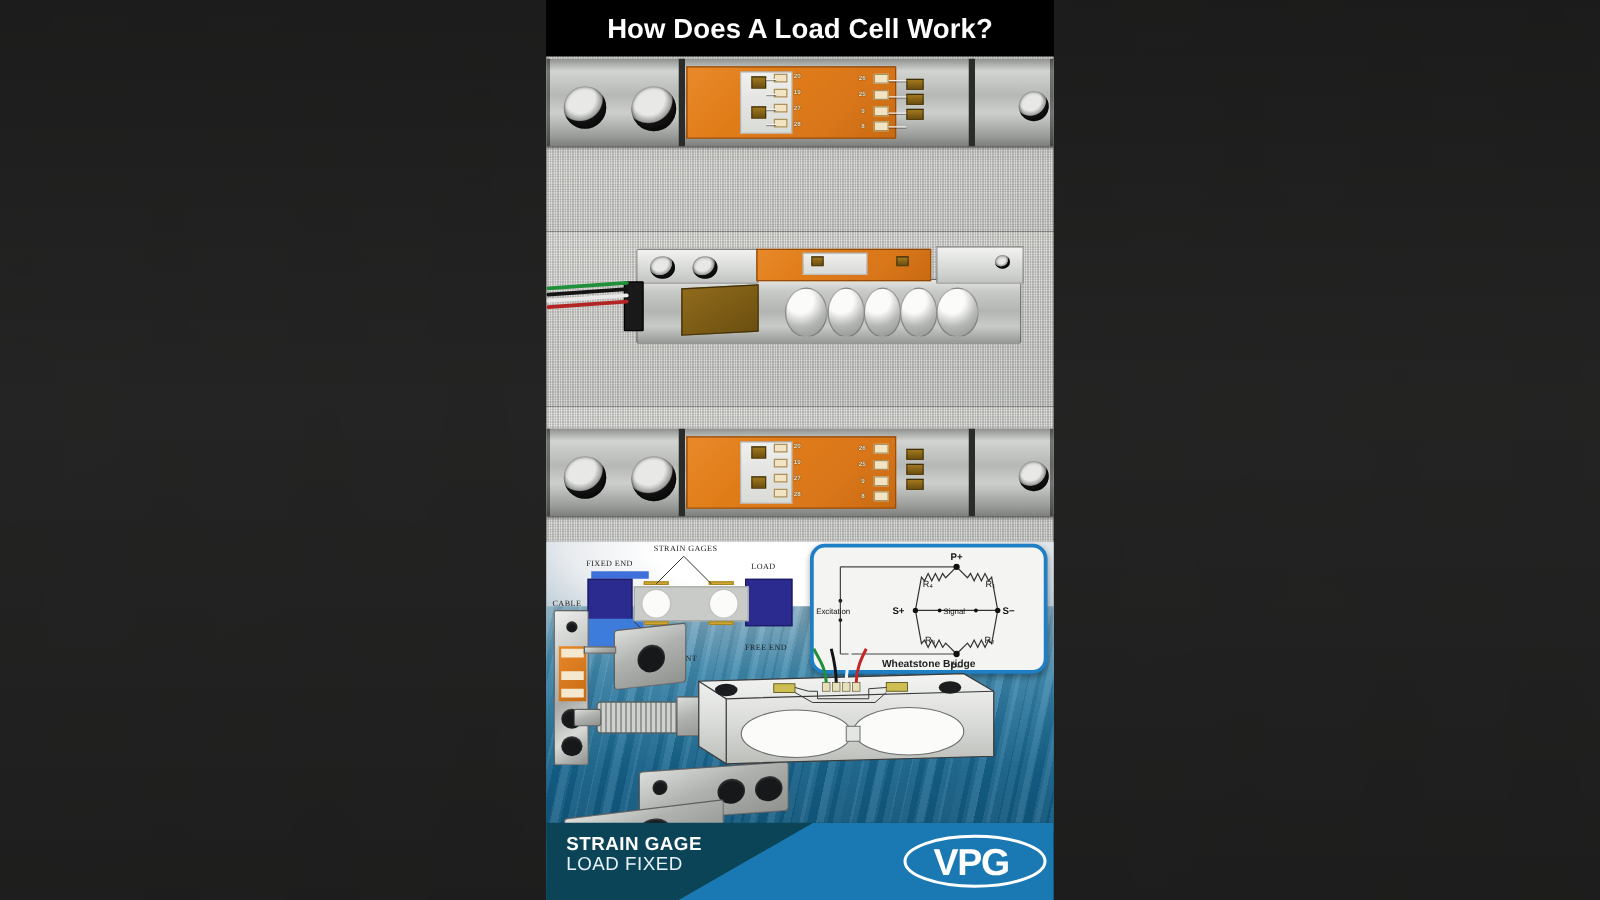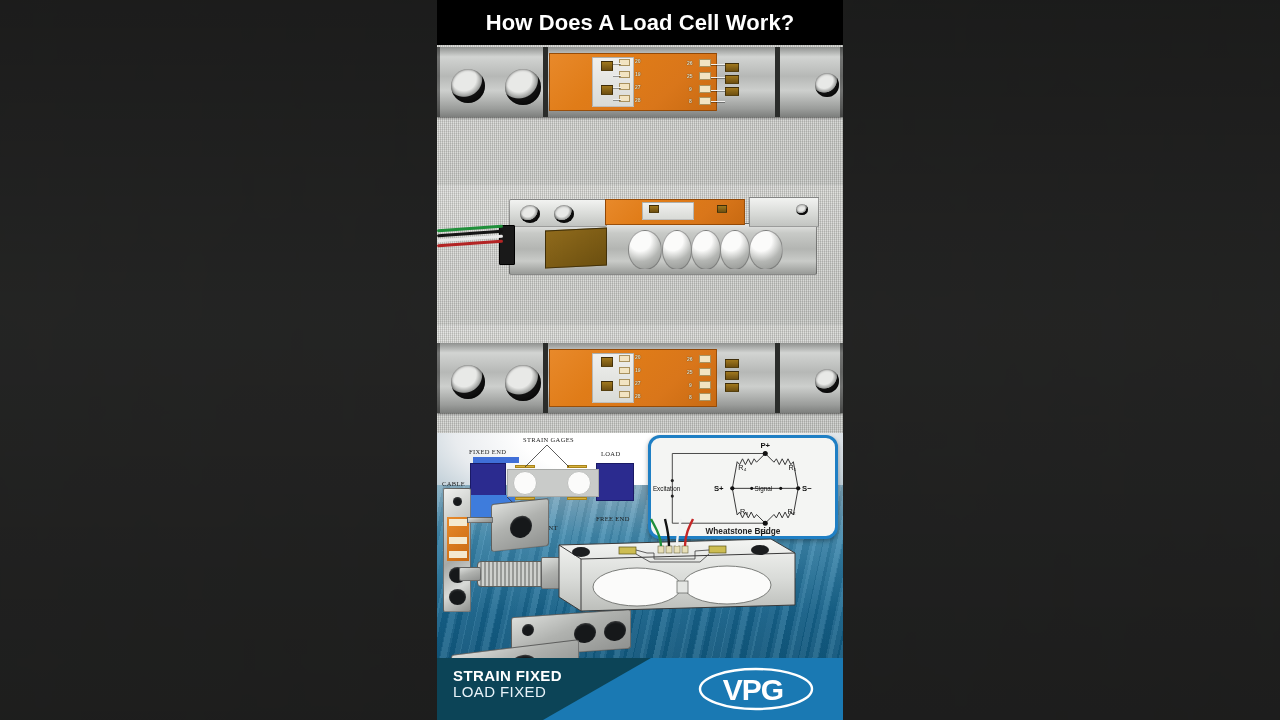--- a/index.html
+++ b/index.html
@@ -124,21 +124,21 @@
   .bigcell { position:absolute; left:118px; top:98px; width:246px; height:86px; }
 
   
   .brand { position:absolute; left:0; bottom:0; width:406px; height:62px; overflow:hidden; }
   .brand-dark { position:absolute; inset:0; background:#0c4457; }
   .brand-light{ position:absolute; right:0; top:0; width:300px; height:62px; background:#1a79b3;
                 clip-path:polygon(36% 0, 100% 0, 100% 100%, 0% 100%); }
   .brand-txt { position:absolute; left:16px; top:10px; color:#fff; line-height:1.08; }
   .brand-txt .l1 { font-size:15px; font-weight:bold; letter-spacing:.4px; }
   .brand-txt .l2 { font-size:15px; font-weight:300; letter-spacing:.4px; color:#e8f2f8; }
-  .vpg { position:absolute; right:28px; top:8px; width:118px; height:46px; }
+  .vpg { position:absolute; right:4px; top:8px; width:118px; height:46px; }
 
   .no-sel { user-select:none; }
 </style>
 </head>
 <body>
 
 <div class="stage no-sel">
 
   <div class="backdrop">
     <div class="bd-inner">
@@ -400,21 +400,21 @@
           <path d="M114,15 C114,4 112,-4 110,-12" fill="none" stroke="#141414" stroke-width="2.4"></path>
           <path d="M122,15 C122,4 124,-4 126,-12" fill="none" stroke="#f2f2f2" stroke-width="2.4"></path>
           <path d="M130,15 C130,4 134,-4 138,-12" fill="none" stroke="#c42626" stroke-width="2.4"></path>
         </svg>
       </div>
 
       <div class="brand">
         <div class="brand-dark"></div>
         <div class="brand-light"></div>
         <div class="brand-txt">
-          <div class="l1">STRAIN FIXED</div>
+          <div class="l1">STRAIN GAGE</div>
           <div class="l2">LOAD FIXED</div>
         </div>
         <div class="vpg">
           <svg viewBox="0 0 118 46" style="width:118px; height:46px;">
             <ellipse cx="59" cy="23" rx="56" ry="20" fill="none" stroke="#ffffff" stroke-width="2.4"></ellipse>
             <text x="56" y="34" text-anchor="middle" font-size="30" font-weight="bold" font-family="Liberation Sans, sans-serif" fill="#ffffff" letter-spacing="-1">VPG</text>
           </svg>
         </div>
       </div>
     </div>

